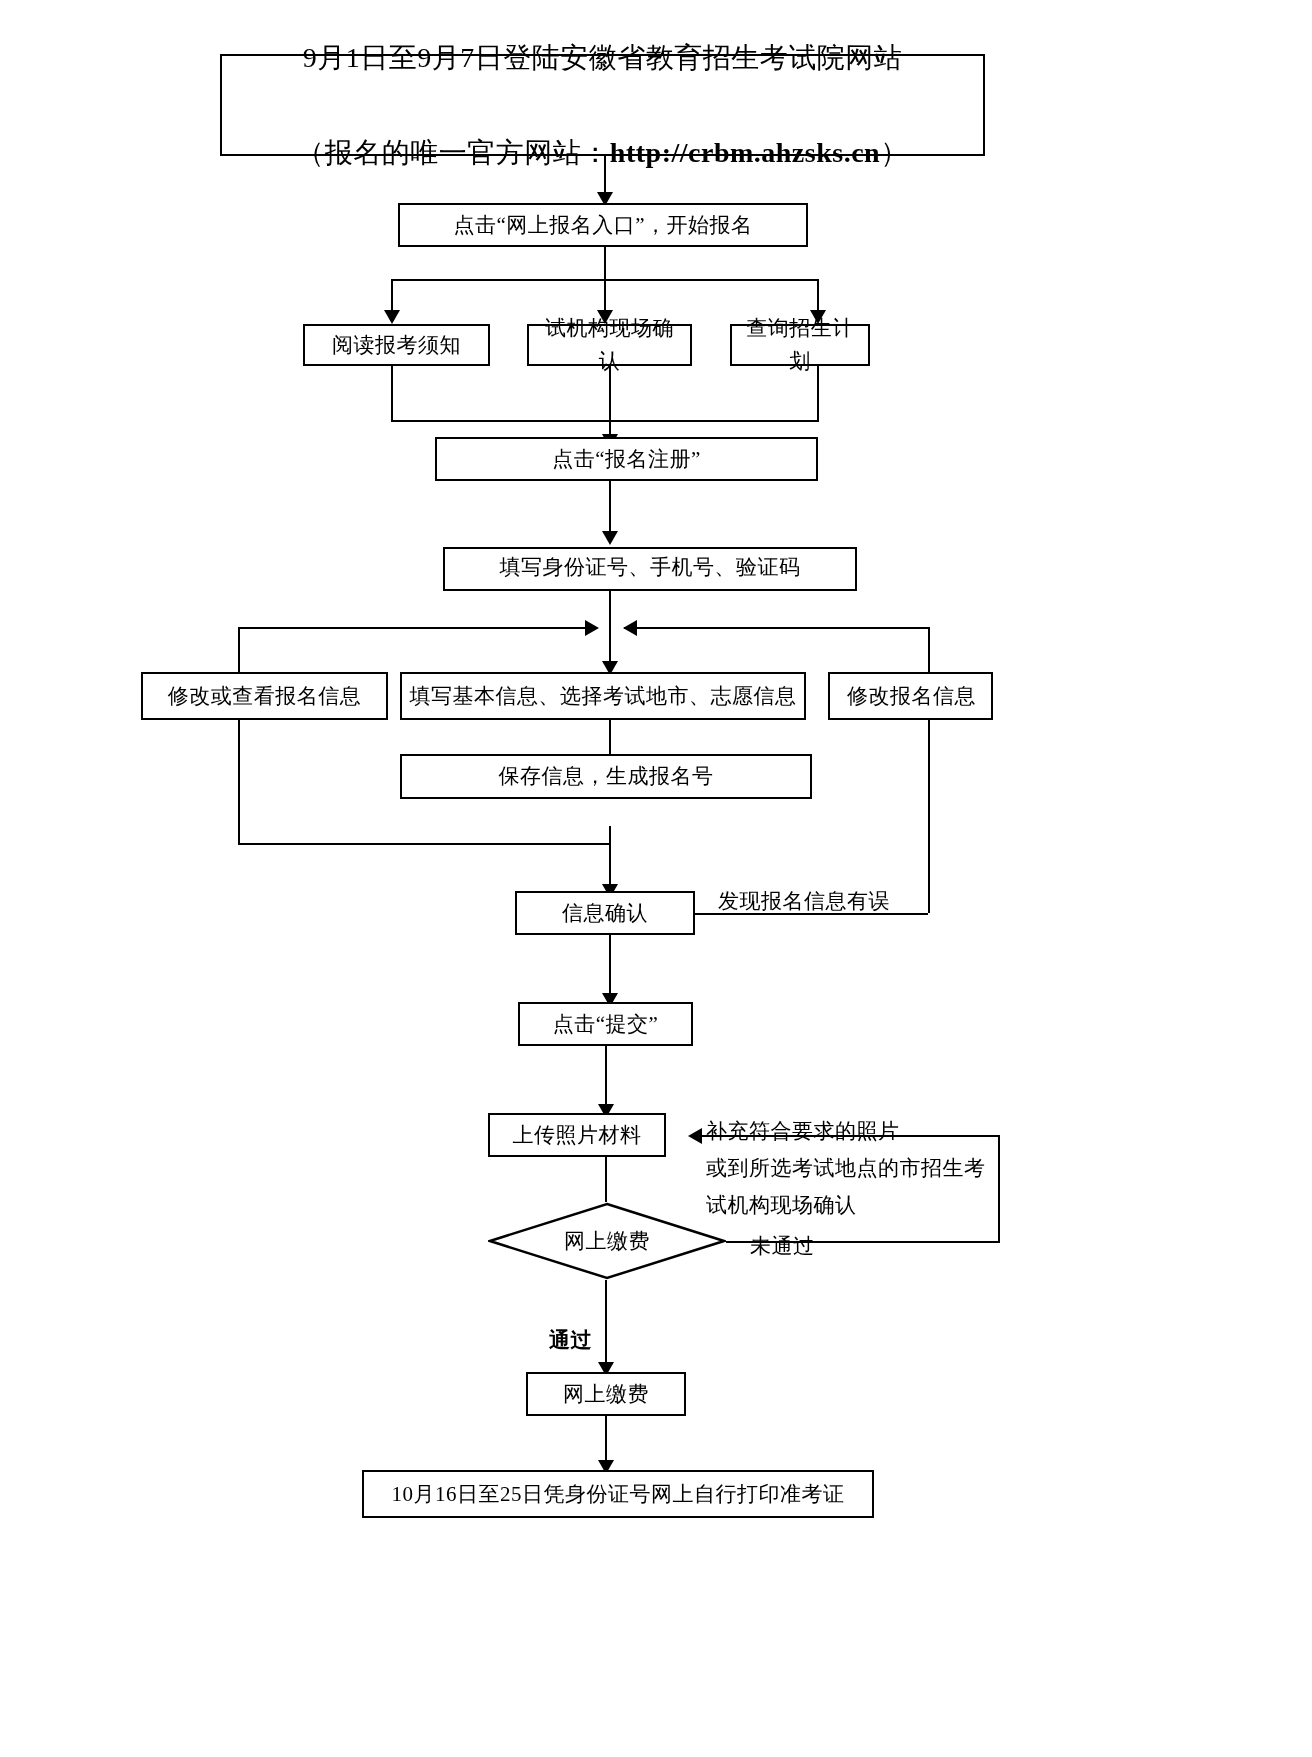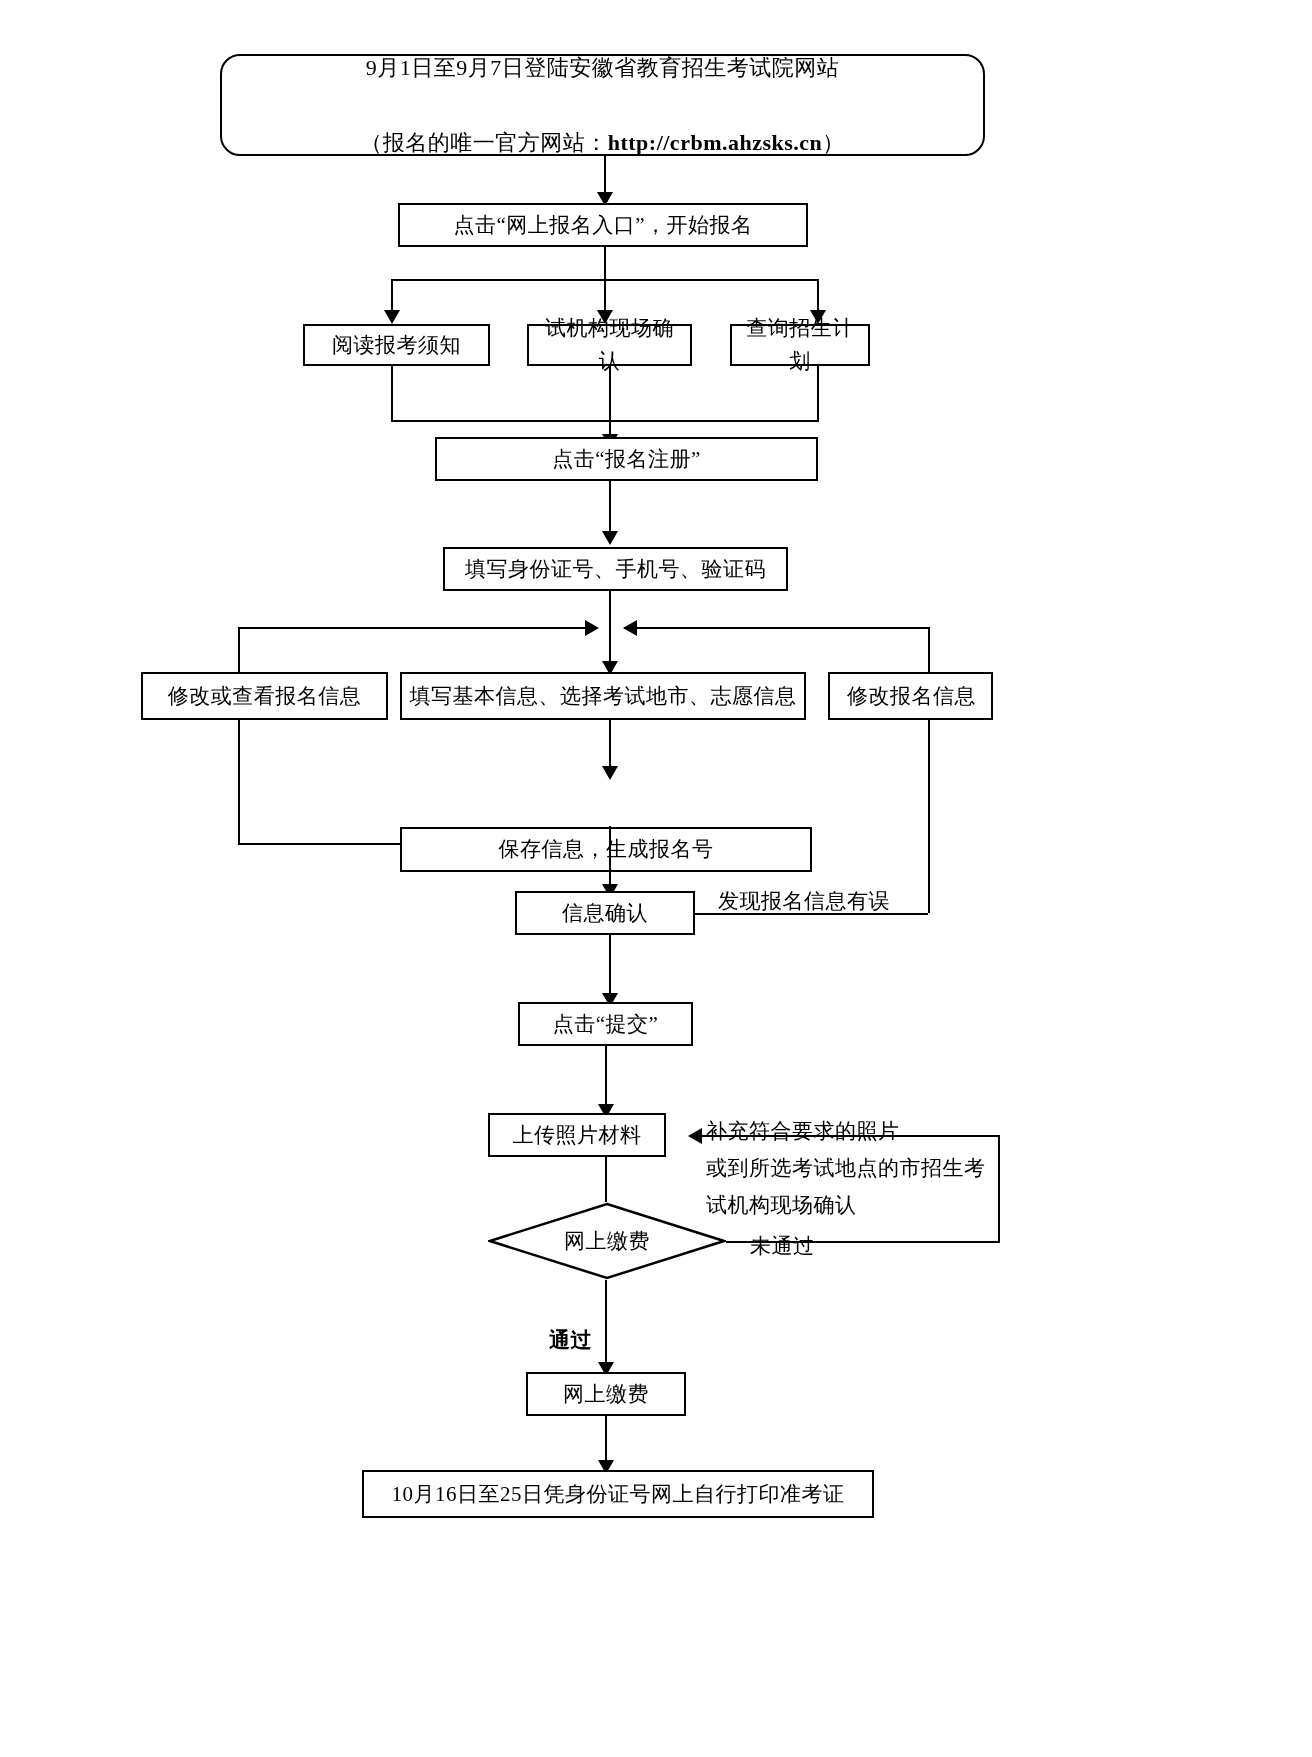--- a/index.html
+++ b/index.html
@@ -14,21 +14,21 @@
     display:flex;
     align-items:center;
     justify-content:center;
     text-align:center;
     font-size:21px;
     line-height:1.55;
     letter-spacing:0.5px;
     white-space:pre-line;
     padding:2px 6px;
   }
-  .node.hdr{font-size:22px;line-height:1.7;border-radius:20px;}
+  .node.hdr{font-size:28px;line-height:1.7;}
   .node .url{font-weight:bold;font-family:"Liberation Serif","DejaVu Serif",serif;}
 
   
   .diamond{
     position:absolute;
     box-sizing:border-box;
   }
   .diamond svg{display:block;}
   .diamond .dlabel{
     position:absolute;
@@ -92,21 +92,21 @@
   <div class="ln v" style="left:817px;top:366px;height:54px;"></div>
   <div class="ln h" style="left:391px;top:420px;width:428px;"></div>
   <div class="ln v" style="left:609px;top:420px;height:20px;"></div>
   <div class="arw down" style="left:602px;top:434px;"></div>
 
   <div class="node" style="left:435px;top:437px;width:383px;height:44px;">点击“报名注册”</div>
 
   <div class="ln v" style="left:609px;top:481px;height:54px;"></div>
   <div class="arw down" style="left:602px;top:531px;"></div>
 
-  <div class="node" style="left:443px;top:547px;width:345px;height:44px;">填写身份证号、手机号、验证码</div>
+  <div class="node" style="left:443px;top:547px;width:414px;height:44px;font-family:Liberation Mono, monospace;">填写身份证号、手机号、验证码</div>
 
   <div class="ln v" style="left:609px;top:591px;height:36px;"></div>
   <div class="ln h" style="left:238px;top:627px;width:356px;"></div>
   <div class="ln h" style="left:624px;top:627px;width:306px;"></div>
   <div class="arw right" style="left:585px;top:620px;"></div>
   <div class="arw left" style="left:623px;top:620px;"></div>
   <div class="ln v" style="left:609px;top:627px;height:42px;"></div>
   <div class="arw down" style="left:602px;top:661px;"></div>
 
   <div class="ln v" style="left:238px;top:627px;height:218px;"></div>
@@ -114,21 +114,21 @@
 
   <div class="ln v" style="left:928px;top:627px;height:45px;"></div>
 
   <div class="node" style="left:141px;top:672px;width:247px;height:48px;">修改或查看报名信息</div>
   <div class="node" style="left:400px;top:672px;width:406px;height:48px;">填写基本信息、选择考试地市、志愿信息</div>
   <div class="node" style="left:828px;top:672px;width:165px;height:48px;padding-left:8px;">修改报名信息</div>
 
   <div class="ln v" style="left:609px;top:720px;height:50px;"></div>
   <div class="arw down" style="left:602px;top:766px;"></div>
 
-  <div class="node" style="left:400px;top:827px;width:412px;height:45px;">保存信息，生成报名号</div>
+  <div class="node" style="left:400px;top:754px;width:412px;height:45px;">保存信息，生成报名号</div>
 
   <div class="ln v" style="left:609px;top:826px;height:62px;"></div>
   <div class="arw down" style="left:602px;top:884px;"></div>
 
   <div class="node" style="left:515px;top:891px;width:180px;height:44px;">信息确认</div>
 
   <div class="ln h" style="left:695px;top:913px;width:233px;"></div>
   <div class="ln v" style="left:928px;top:720px;height:193px;"></div>
   <div class="edgelabel" style="left:718px;top:883px;width:240px;text-align:left;">发现报名信息有误</div>
 

